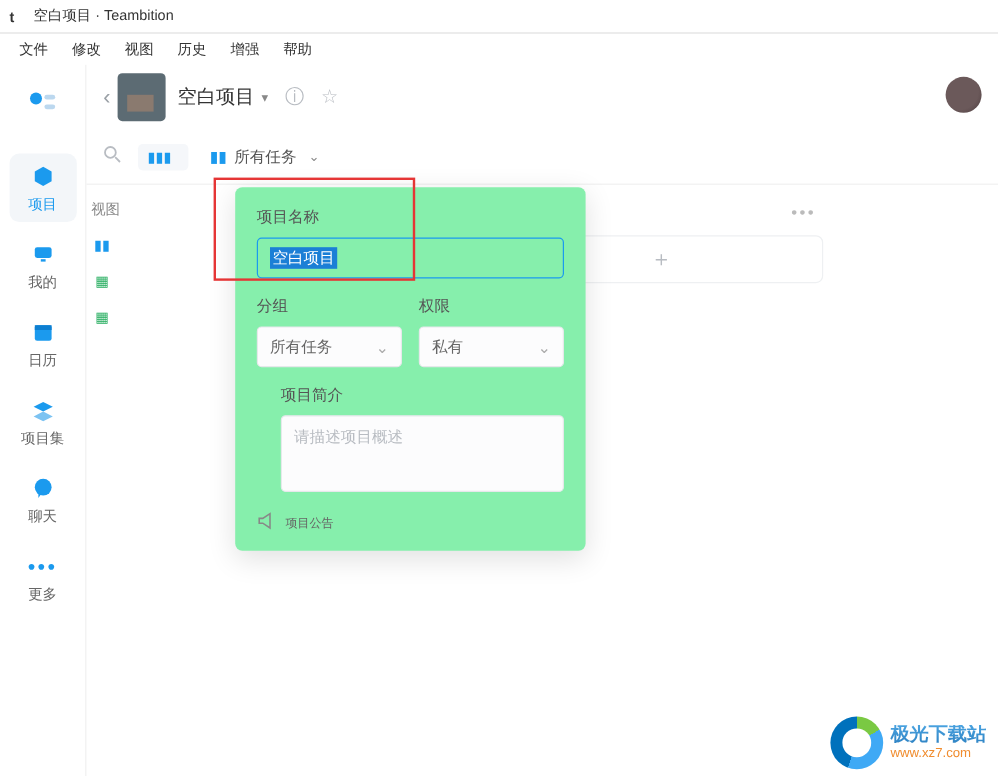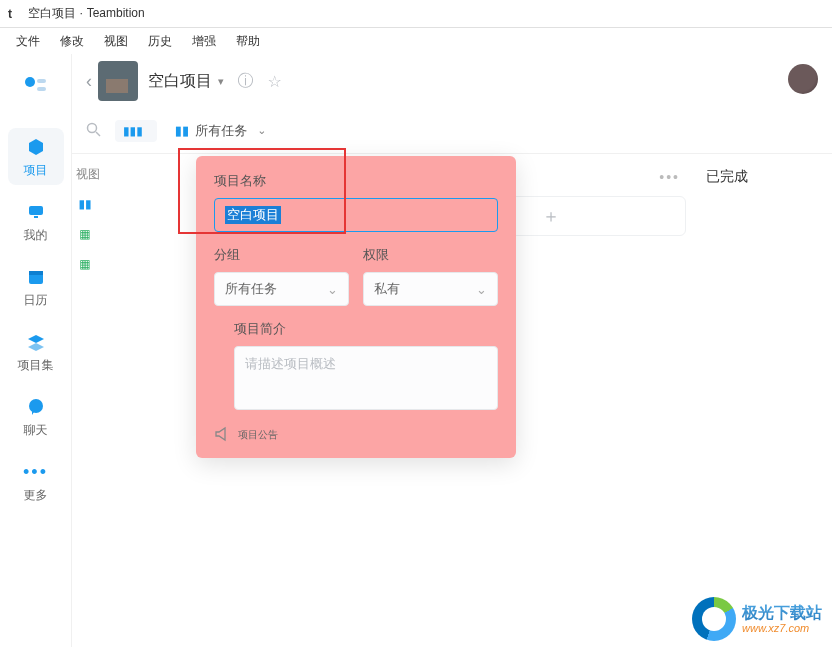--- a/index.html
+++ b/index.html
@@ -55,42 +55,42 @@
 
 
 .views-list { position:absolute; left:0; top:108px; width:40px; }
 .view-row { display:flex; align-items:center; font-size:12px; color:#666; padding:6px 4px; }
 .view-row .vicon { width:18px; height:18px; margin-right:6px; display:flex; align-items:center; justify-content:center; }
 .vblue { color:#1b9aee; }
 .vgreen { color:#27ae60; }
 .views-label { font-size:12px; color:#888; padding:4px 4px 6px; }
 
 
-.popover { position:absolute; left:124px; top:102px; width:320px; background:#fca5a5; border-radius:6px; box-shadow: 0 6px 24px rgba(0,0,0,0.12); padding:16px 18px 14px; z-index:50; }
+.popover { position:absolute; left:124px; top:102px; width:292px; background:#86efac; border-radius:6px; box-shadow: 0 6px 24px rgba(0,0,0,0.12); padding:16px 18px 14px; z-index:50; }
 .pop-label { font-size:13px; color:#555; margin-bottom:8px; }
 .pop-input { width:100%; height:34px; border:1px solid #1b9aee; border-radius:4px; padding:0 10px; font-size:13px; outline:none; }
 .pop-input .sel { background:#1b7fd6; color:#fff; padding:0 2px; }
 .pop-input-inner { display:flex; align-items:center; height:100%; }
 .row2 { display:flex; gap:14px; margin-top:14px; }
 .row2 > div { flex:1; }
 .select { height:34px; border:1px solid #e6e8eb; border-radius:4px; display:flex; align-items:center; justify-content:space-between; padding:0 10px; font-size:13px; color:#666; background:#fcfcfd; }
 .textarea { width:100%; height:64px; border:1px solid #e6e8eb; border-radius:4px; padding:8px 10px; font-size:13px; color:#b8bcc2; background:#fcfcfd; margin-top:6px; }
 .announce { display:flex; align-items:center; margin-top:16px; color:#666; font-size:10px; }
 .announce .aicon { margin-right:8px; color:#888; }
 
 
 .redbox { position:absolute; left:106px; top:94px; width:168px; height:86px; border:2px solid #e53535; z-index:60; pointer-events:none; }
 
 
 .watermark { position:absolute; right:10px; bottom:6px; display:flex; align-items:center; z-index:100;margin-top:48px; }
 .wm-swirl { width:44px; height:44px; border-radius:50%; background: conic-gradient(#7ac943 0 60deg, #3fa9f5 60deg 200deg, #0071bc 200deg 360deg); margin-right:6px; position:relative; }
 .wm-swirl::after{content:"";position:absolute;inset:10px;border-radius:50%;background:#fff;}
 .wm-text { display:flex; flex-direction:column; line-height:1.1; }
 .wm-cn { font-size:16px; font-weight:bold; background:linear-gradient(#4aa3e0,#2b7fc0); -webkit-background-clip:text; color:transparent; }
-.wm-url { font-size:11px; color:#f08c2e; font-style:italic; }
+.wm-url { font-size:11px; color:#f08c2e; }
 
 .hdr-spacer{flex:1;}
 </style>
 </head>
 <body>
 
 <div class="titlebar">
   <span class="titlebar-icon">t</span>
   <span>空白项目 · Teambition</span>
 </div>
@@ -207,25 +207,20 @@
     </div>
 
     <div class="board" style="margin-left:330px;">
       <div class="col">
         <div class="col-head">
           <span>未完成</span>
           <span class="col-dots">•••</span>
         </div>
         <div class="add-card">＋</div>
       </div>
-      <div class="col" style="flex:0 0 100px;">
-        <div class="col-head">
-          <span>已完成</span>
-        </div>
-      </div>
     </div>
 
     <div class="popover">
       <div class="pop-label">项目名称</div>
       <div class="pop-input">
         <div class="pop-input-inner">
             <span class="sel" style="background:#1b7fd6;color:#fff;">空白项目</span>
           </div>
       </div>
       <div class="row2">

